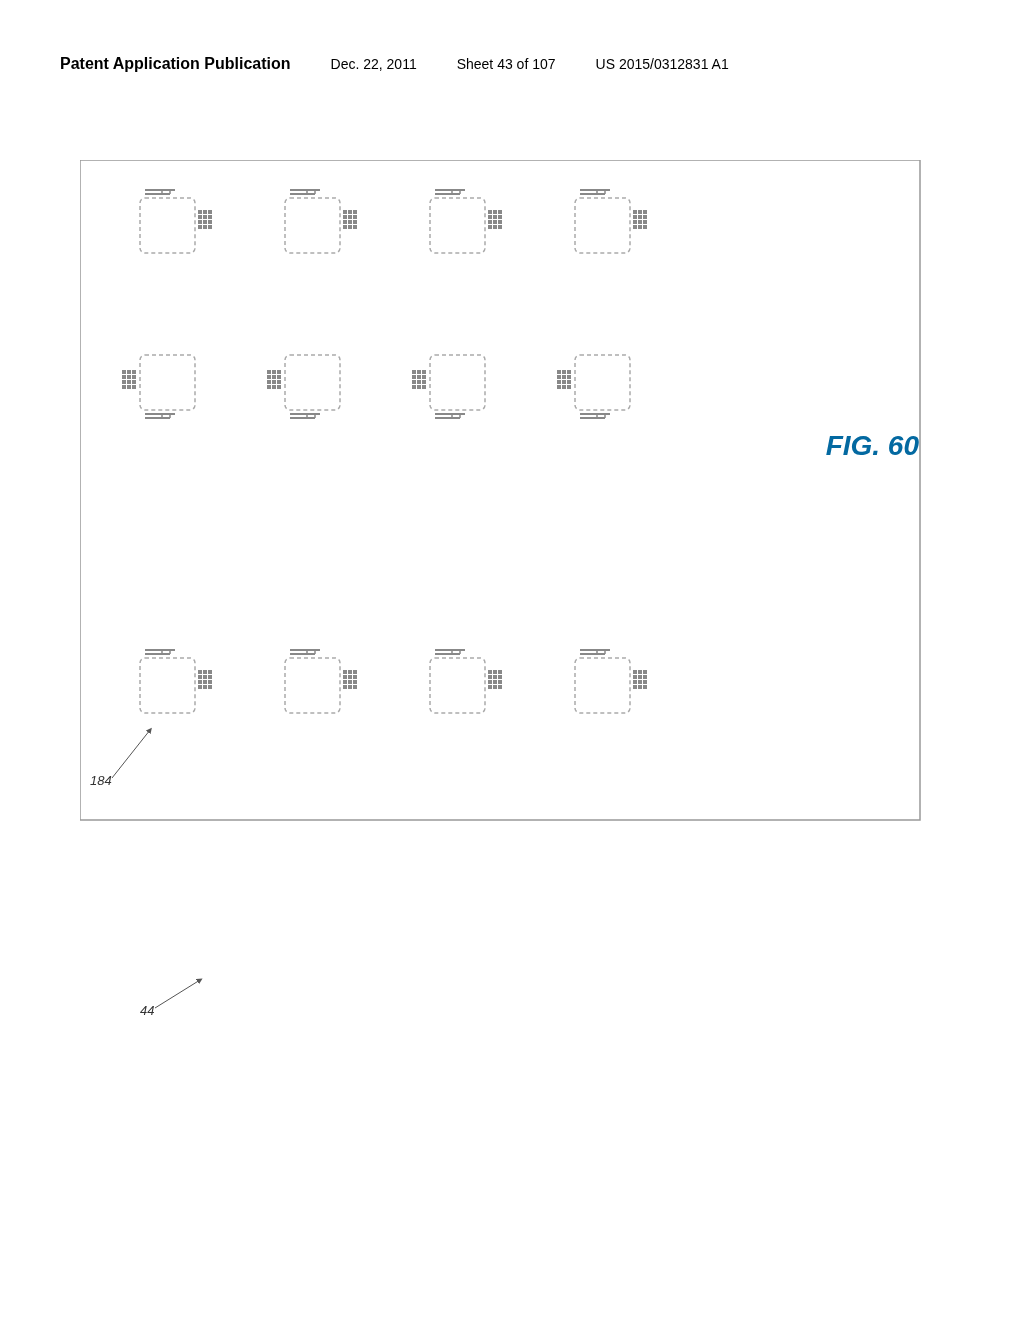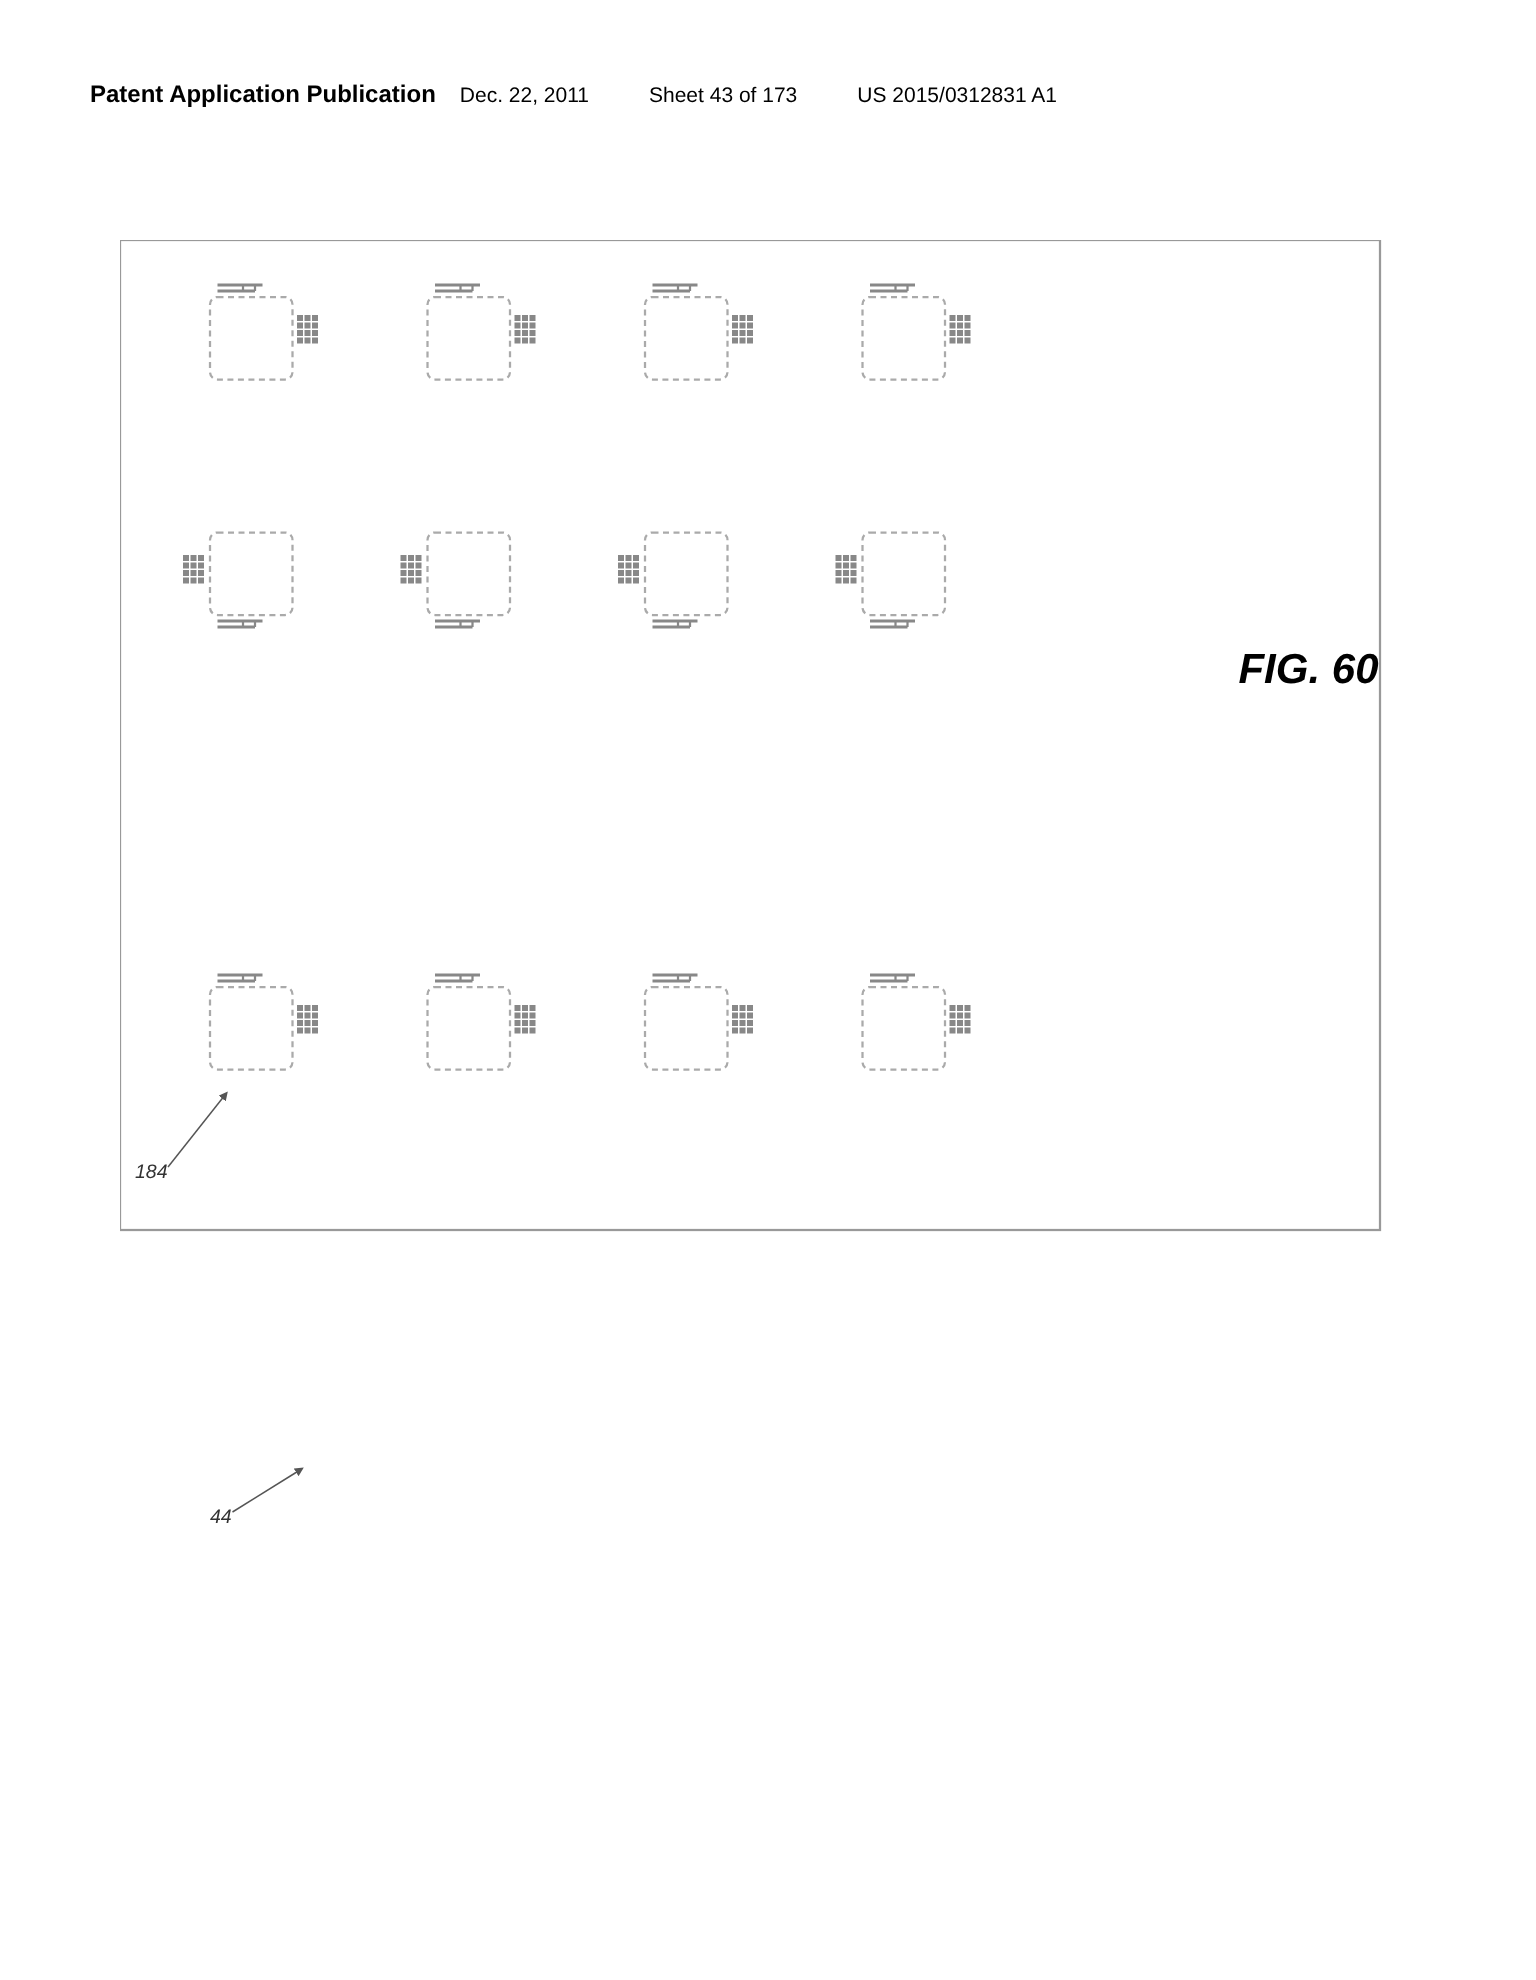--- a/index.html
+++ b/index.html
@@ -12,21 +12,21 @@
       position: relative;
     }
 
     .header {
       position: absolute;
       top: 55px;
       left: 60px;
       right: 60px;
       display: flex;
       align-items: baseline;
-      gap: 16px;
+      gap: 40px;
     }
 
     .header-title {
       font-size: 16px;
       font-weight: bold;
     }
 
     .header-meta {
       font-size: 14px;
       display: flex;
@@ -35,21 +35,21 @@
     }
 
     
     .fig-label {
       position: absolute;
       top: 430px;
       right: 105px;
       font-size: 28px;
       font-style: italic;
       font-weight: bold;
-      color: #000000;
+      color: #0369a1;
       transform: rotate(0deg);
     }
 
     
     .diagram-svg {
       position: absolute;
       top: 160px;
       left: 80px;
       width: calc(100% - 160px);
       height: 700px;
@@ -63,21 +63,21 @@
       height: 120px;
     }
   </style>
 </head>
 <body>
 
 <div class="header">
   <span class="header-title">Patent Application Publication</span>
   <div class="header-meta">
     <span>Dec. 22, 2011</span>
-    <span>Sheet 43 of 173</span>
+    <span>Sheet 43 of 107</span>
     <span>US 2015/0312831 A1</span>
   </div>
 </div>
 
 <svg class="diagram-svg" viewBox="0 0 864 700" xmlns="http://www.w3.org/2000/svg">
 
   <rect x="0" y="0" width="840" height="660" fill="none" stroke="#999" stroke-width="1.5"></rect>
 
   <g transform="translate(60, 30)">
 

